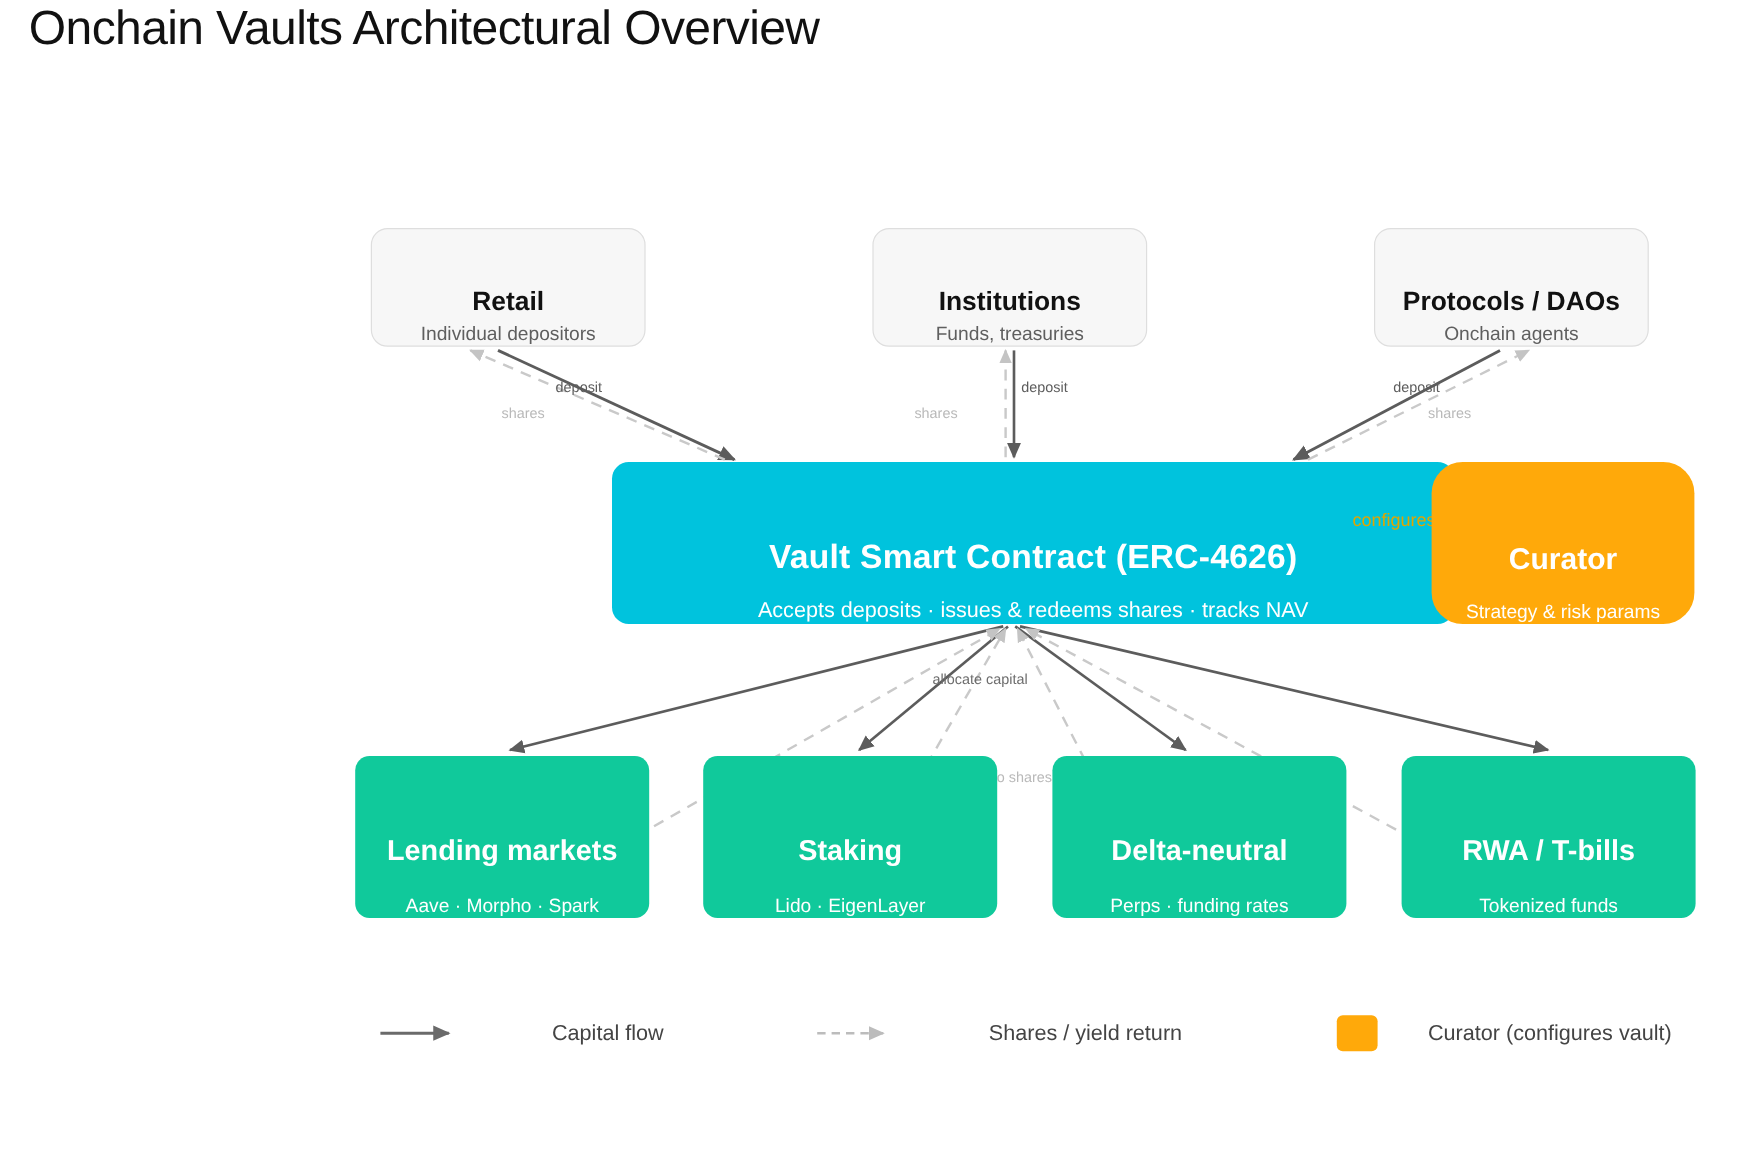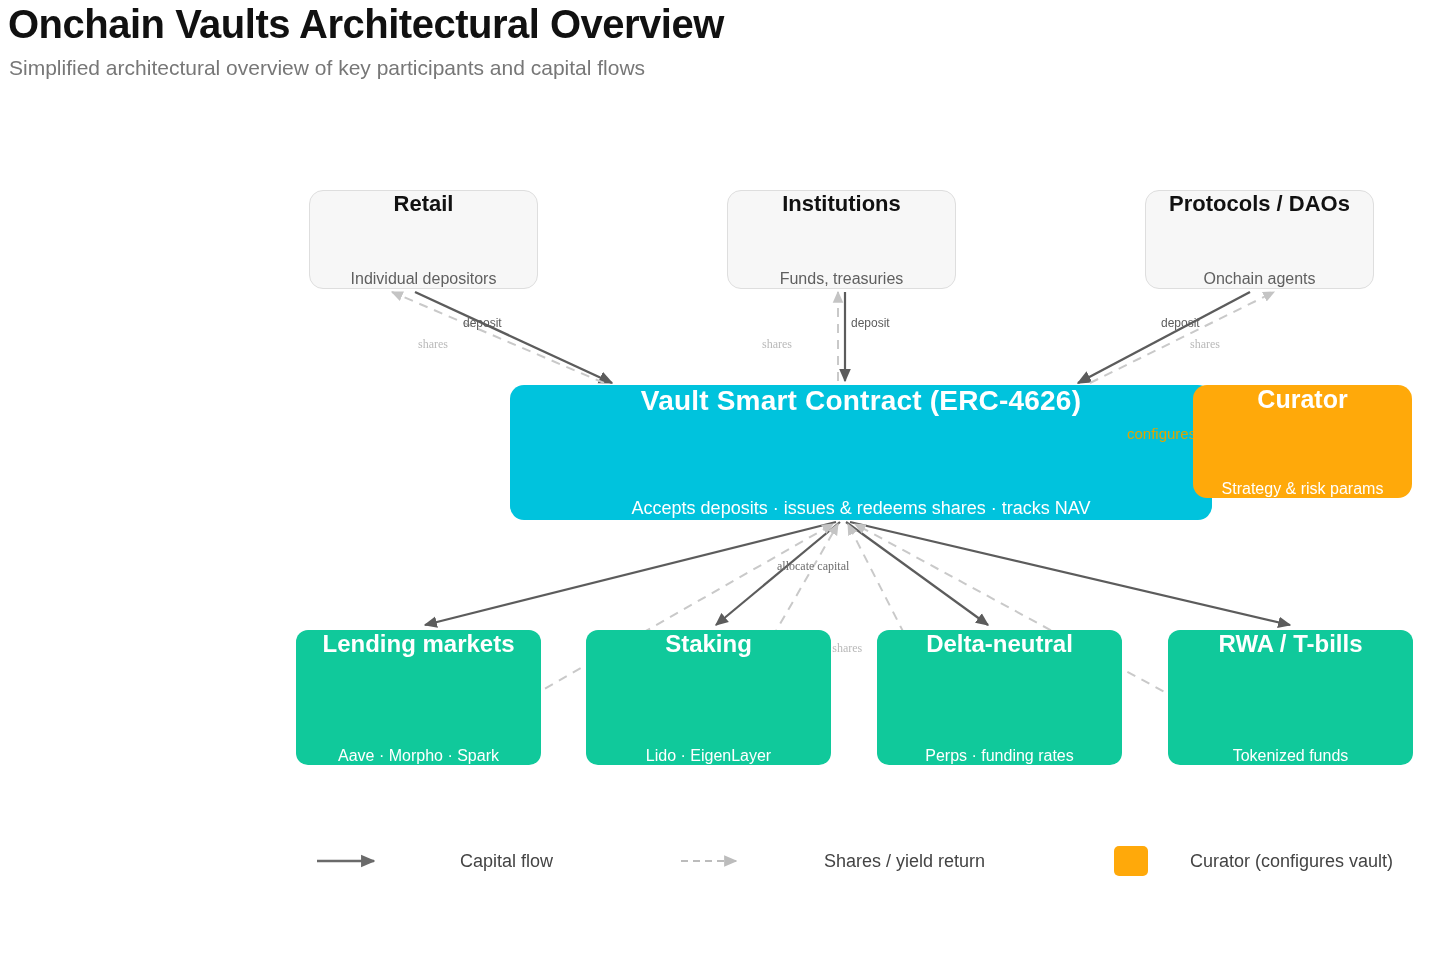--- a/index.html
+++ b/index.html
@@ -20,24 +20,24 @@
   #stage {
     position: absolute;
     inset: 0;
     width: 1456px;
     height: 968px;
   }
 
   
   .page-title {
     position: absolute;
-    left: 8px;
+    left: 24px;
     top: 2px;
     font-size: 40px;
-    font-weight: 700;
+    font-weight: 400;
     letter-spacing: -0.5px;
     color: #111111;
     white-space: nowrap;
   }
   .page-subtitle {
     position: absolute;
     left: 9px;
     top: 56px;
     font-size: 21px;
     font-weight: 400;
@@ -55,21 +55,21 @@
     pointer-events: none;
   }
 
   
   .node {
     position: absolute;
     box-sizing: border-box;
     display: flex;
     flex-direction: column;
     align-items: center;
-    justify-content: space-between;
+    justify-content: flex-end;
     text-align: center;
     border-radius: 12px;
   }
   .node .n-title {
     font-weight: 700;
     line-height: 1.15;
     white-space: nowrap;
   }
   .node .n-sub {
     font-weight: 400;
@@ -117,24 +117,23 @@
   .node.vault .n-sub {
     font-size: 18px;
     color: #ffffff;
   }
 
   
   .node.curator {
     left: 1193px;
     top: 385px;
     width: 219px;
-    height: 113px;
+    height: 135px;
     background: #ffa90a;
-    border-radius: 14px;
-    gap: 40px;
+    border-radius: 26px;
   }
   .node.curator .n-title {
     font-size: 25px;
     color: #ffffff;
     margin-bottom: 20px;
   }
   .node.curator .n-sub {
     font-size: 16px;
     color: #ffffff;
   }
@@ -162,21 +161,21 @@
   #node-rwa     { left: 1168px; }
 
   
   .edge-label {
     position: absolute;
     font-size: 12px;
     white-space: nowrap;
     line-height: 1;
   }
   .edge-label.solid  { color: #5c5c5c; }
-  .edge-label.dashed { color: #b9b9b9; font-family: Liberation Serif, serif; }
+  .edge-label.dashed { color: #b9b9b9; }
   .edge-label.configures { color: #e0a500; font-size: 15px; }
 
   #lbl-deposit-left    { left: 463px; top: 317px; }
   #lbl-shares-left     { left: 418px; top: 338px; }
   #lbl-deposit-mid     { left: 851px; top: 317px; }
   #lbl-shares-mid      { left: 762px; top: 338px; }
   #lbl-deposit-right   { left: 1161px; top: 317px; }
   #lbl-shares-right    { left: 1190px; top: 338px; }
   #lbl-configures      { left: 1127px; top: 426px; }
   #lbl-allocate        { left: 777px; top: 560px; }
@@ -218,21 +217,20 @@
     height: 14px;
     margin-right: 74px;
   }
 </style>
 </head>
 <body>
 
 <div id="stage">
 
   <div class="page-title">Onchain Vaults Architectural Overview</div>
-  <div class="page-subtitle">Simplified architectural overview of key participants and capital flows</div>
 
   <svg id="edges" viewBox="0 0 1456 968" width="1456" height="968" xmlns="http://www.w3.org/2000/svg">
     <defs>
       <marker id="arrow-solid" viewBox="0 0 10 10" refX="9" refY="5" markerWidth="6" markerHeight="6" orient="auto-start-reverse">
         <path d="M0,0.6 L10,5 L0,9.4 z" fill="#5c5c5c"></path>
       </marker>
       <marker id="arrow-dashed" viewBox="0 0 10 10" refX="9" refY="5" markerWidth="6" markerHeight="6" orient="auto-start-reverse">
         <path d="M0,0.6 L10,5 L0,9.4 z" fill="#c4c4c4"></path>
       </marker>
     </defs>

